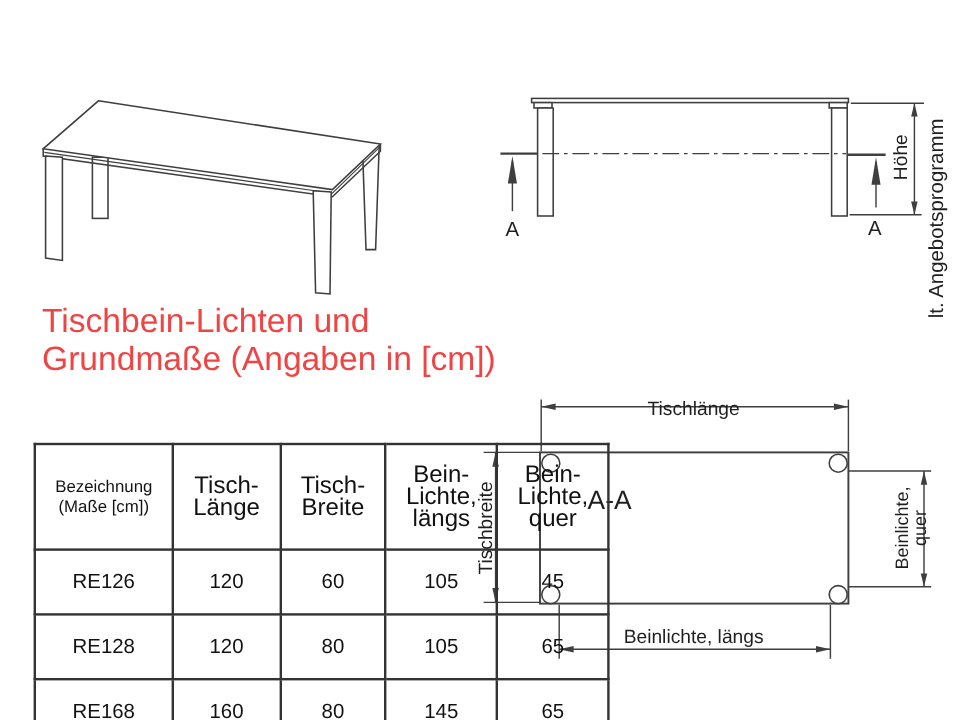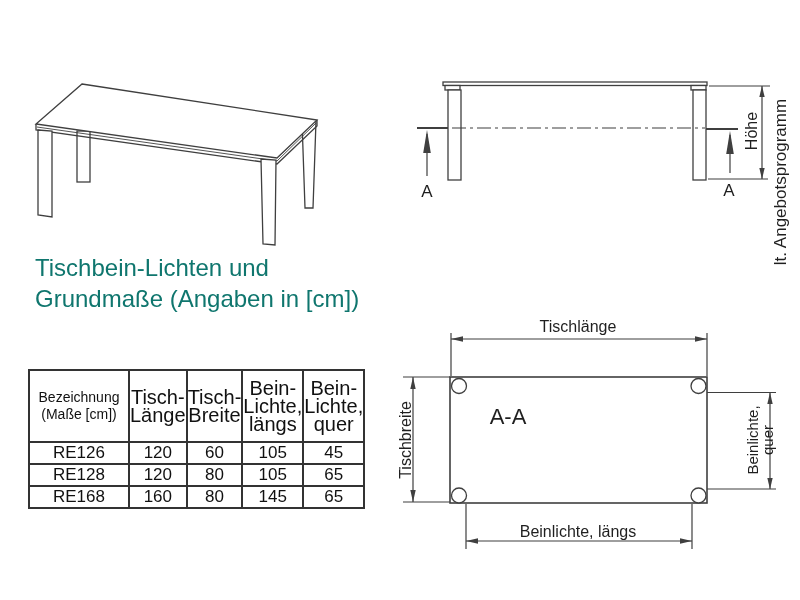--- a/index.html
+++ b/index.html
@@ -5,25 +5,25 @@
   html,body{margin:0;padding:0;background:#fff;}
   .canvas{position:relative;width:800px;height:600px;background:#fff;overflow:hidden;
           font-family:"Liberation Sans", sans-serif;color:#1a1a1a;}
   svg{position:absolute;left:0;top:0;}
   .lbl{position:absolute;white-space:nowrap;transform:translate(-50%,-50%);
        font-size:16px;color:#1f1f1f;}
   .vlbl{position:absolute;white-space:nowrap;transform:translate(-50%,-50%) rotate(-90deg);
         font-size:16px;color:#1f1f1f;}
   .vlbl2{position:absolute;transform:translate(-50%,-50%) rotate(-90deg);
          font-size:15px;line-height:15px;text-align:center;color:#1f1f1f;white-space:nowrap;}
-  .title{position:absolute;left:35px;top:252px;font-size:24px;line-height:31px;color:#0f766e;}
+  .title{position:absolute;left:35px;top:252px;font-size:28px;line-height:31px;color:#ef4444;}
   .spec-table{position:absolute;left:28px;top:369px;border-collapse:collapse;table-layout:fixed;
               font-size:17px;color:#111;}
   .spec-table td,.spec-table th{border:2px solid #333;text-align:center;vertical-align:middle;
-              padding:0;font-weight:normal;}
+              padding:16px;font-weight:normal;}
   .spec-table th{font-size:20px;line-height:18px;}
   .spec-table th.first{font-size:14px;line-height:17px;}
   .spec-table tr.hdr{height:72px;}
   .spec-table tr.data{height:22px;}
 </style>
 </head>
 <body>
 
 <div class="canvas">
 
@@ -115,21 +115,21 @@
     <div>Tischbein-Lichten und</div>
     <div>Grundmaße (Angaben in [cm])</div>
   </div>
 
   <div class="lbl" style="left:427px;top:192px;font-size:17px;">A</div>
   <div class="lbl" style="left:729px;top:191px;font-size:17px;">A</div>
 
   <div class="vlbl" style="left:752px;top:131px;">Höhe</div>
   <div class="vlbl" style="left:781px;top:182px;font-size:17px;">lt. Angebotsprogramm</div>
 
-  <div class="lbl" style="left:578px;top:327px;">Tischlänge</div>
+  <div class="lbl" style="left:578px;top:342px;">Tischlänge</div>
   <div class="lbl" style="left:508px;top:417px;font-size:22px;">A-A</div>
   <div class="vlbl" style="left:406px;top:440px;">Tischbreite</div>
   <div class="vlbl2" style="left:760px;top:440px;">
     <div>Beinlichte,</div>
     <div>quer</div>
   </div>
   <div class="lbl" style="left:578px;top:532px;">Beinlichte, längs</div>
 
   <table class="spec-table">
     <colgroup>

